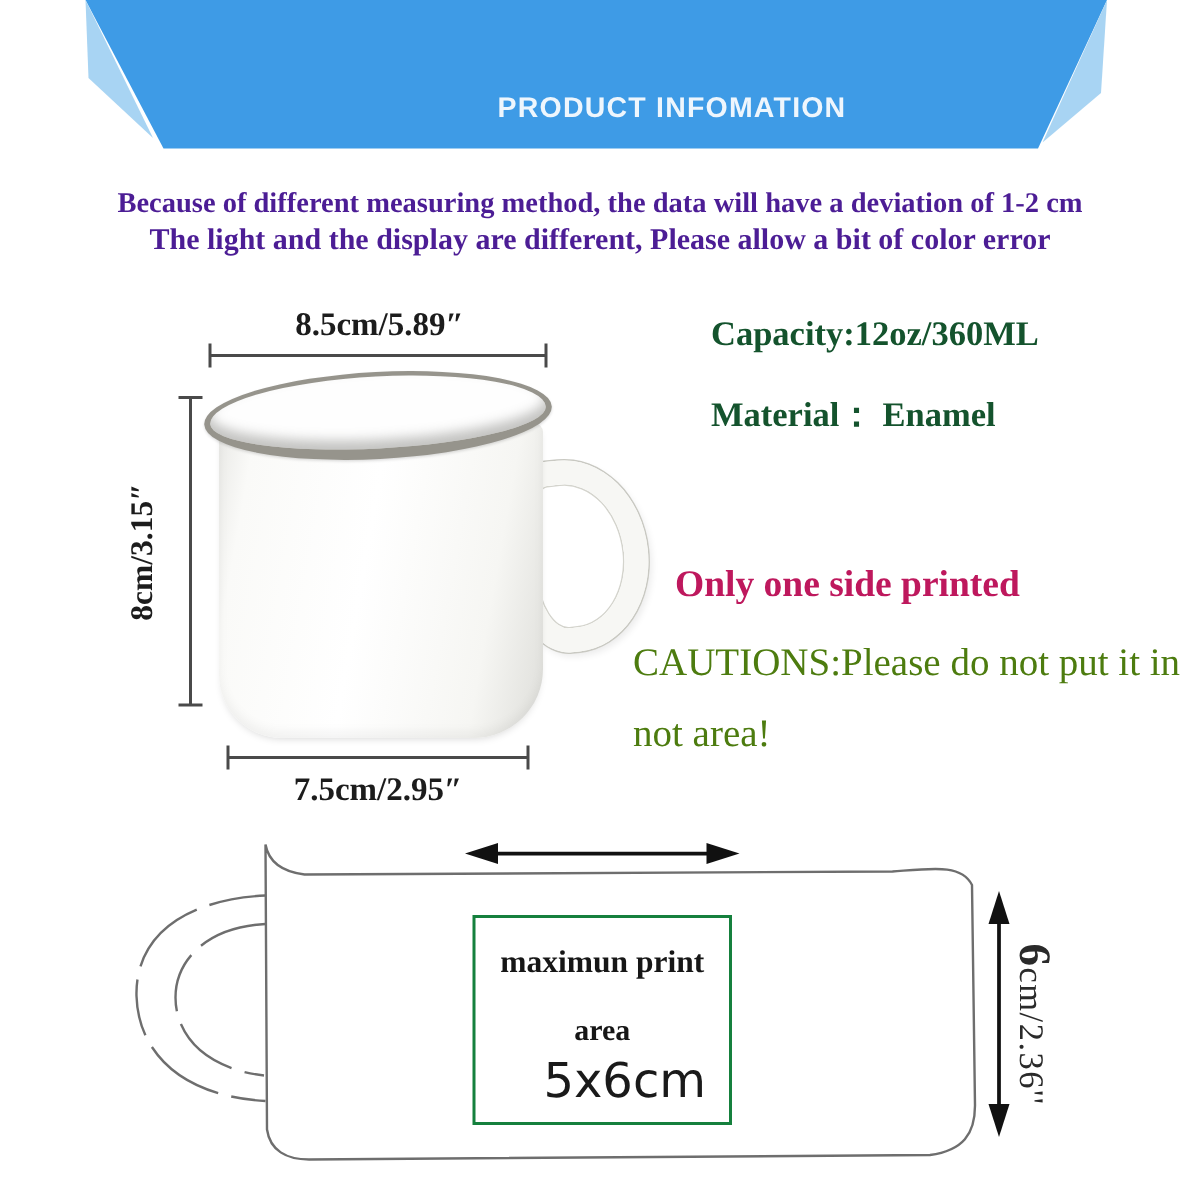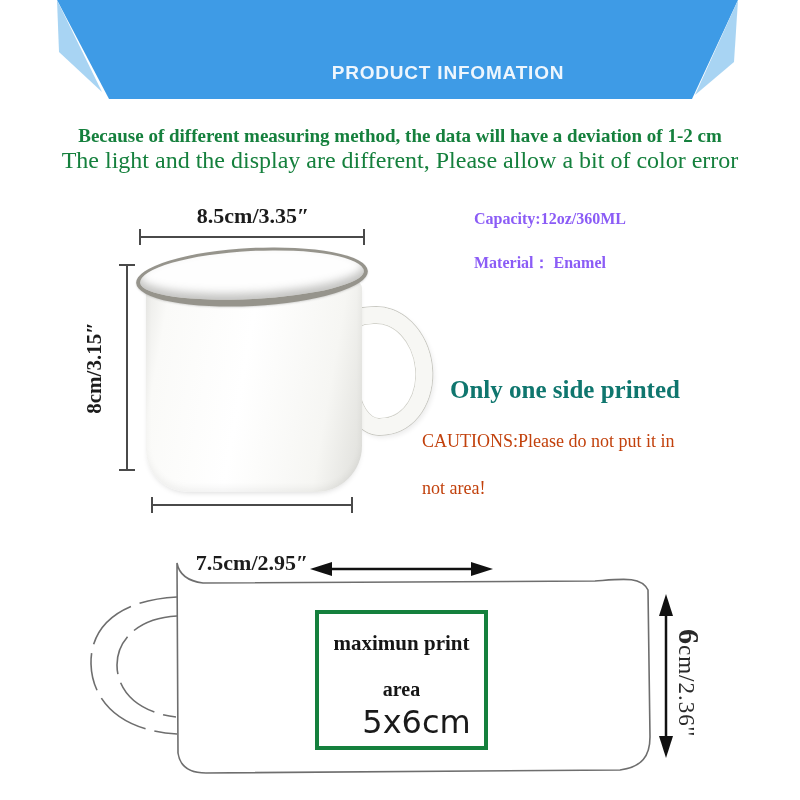--- a/index.html
+++ b/index.html
@@ -10,65 +10,65 @@
   svg.art { position:absolute; left:0; top:0; width:800px; height:800px; z-index:0; }
 
   .abs { position:absolute; z-index:2; }
 
   
   .banner-title { left:0; top:62px; width:800px; text-align:center;
                   font-family:"Liberation Sans", sans-serif; font-weight:bold;
                   font-size:19px; letter-spacing:.8px; color:#eef6fd;margin-left:48px; }
 
   
-  .disclaimer { left:0; top:124px; width:800px; text-align:center; color:#15803d; }
+  .disclaimer { left:0; top:124px; width:800px; text-align:center; color:#4c1d95; }
   .disclaimer .l1 { font-weight:bold; font-size:19px; line-height:24px; }
-  .disclaimer .l2 { font-weight:normal; font-size:24px; line-height:25px; }
+  .disclaimer .l2 { font-weight:bold; font-size:20px; line-height:25px; }
 
   
   .dim { font-weight:bold; color:#1c1c1c; }
   .dim-top    { left:140px; top:203px; width:226px; text-align:center; font-size:22px; }
-  .dim-bottom { left:152px; top:513px; width:200px; text-align:center; font-size:22px;margin-top:37px; }
+  .dim-bottom { left:152px; top:513px; width:200px; text-align:center; font-size:22px; }
   .dim-left   { left:-3px; top:353px; width:200px; height:30px; text-align:center;
                 font-size:21px; transform:rotate(-90deg); }
   .dim-right  { left:589px; top:666px; width:200px; height:34px; text-align:center;
                 font-weight:normal; color:#2a2a2a; transform:rotate(90deg);
                 letter-spacing:1px; font-size:23px; }
   .dim-right .big { font-size:30px; font-weight:bold; }
   .dim-5cm { left:312px; top:537px; width:200px; text-align:center; font-size:23px;
              color:#111; font-weight:bold; }
   .dim-5cm .big { font-size:30px; }
 
   
-  .specs { left:474px; top:210px; font-weight:bold; font-size:16px; color:#8b5cf6; }
+  .specs { left:474px; top:210px; font-weight:bold; font-size:23px; color:#14532d; }
   .specs .material { margin-top:25px; }
 
   
-  .caution-head { left:450px; top:376px; font-weight:bold; font-size:25px; color:#0f766e; }
-  .caution-body { left:422px; top:418px; font-size:18px; color:#c2410c; line-height:47px; }
+  .caution-head { left:450px; top:376px; font-weight:bold; font-size:25px; color:#be185d; }
+  .caution-body { left:422px; top:418px; font-size:26px; color:#4d7c0f; line-height:47px; }
 
   
   .mug { position:absolute; left:136px; top:248px; width:310px; height:250px; z-index:1; }
   .mug-handle { position:absolute; left:204px; top:58px; width:92px; height:128px;
                 border:16px solid #f7f7f4;
                 border-radius:34% 62% 60% 40% / 46% 54% 52% 44%;
                 transform:rotate(-6deg);
                 box-shadow:0 0 0 1px #c9c9c2, inset 0 0 0 1px #d4d4cd, 2px 3px 5px rgba(0,0,0,.08); }
   .mug-body { position:absolute; left:10px; top:34px; width:216px; height:210px;
               background:linear-gradient(100deg,#e9e9e6 0%,#fafaf8 10%,#ffffff 45%,#f6f6f3 80%,#e2e2de 97%);
               border-radius:6px 6px 46px 42px;
               box-shadow:inset 0 -4px 7px rgba(0,0,0,.05), 0 3px 6px -3px rgba(0,0,0,.18); }
   .mug-rim { position:absolute; left:0; top:0; width:232px; height:58px; background:#fefefe;
              border-radius:50%; border:4px solid #96948c; border-top-width:3px; border-bottom-width:7px;
              transform:rotate(-3deg);
              box-shadow:inset 0 -6px 8px rgba(100,100,95,.38), 0 1px 2px rgba(0,0,0,.14); }
 
   
   .print-box { left:315px; top:610px; width:173px; height:140px; background:#fff;
-               border:4px solid #15803d; text-align:center; color:#161616; }
+               border:2px solid #15803d; text-align:center; color:#161616; }
   .print-box .pl1 { margin-top:17px; font-weight:bold; font-size:21px; }
   .print-box .pl2 { margin-top:22px; font-weight:bold; font-size:20px; }
   .print-box .pl3 { margin-top:2px; font-family:"DejaVu Sans", sans-serif;
                     font-size:32px; color:#1a1a1a;margin-left:30px; }
 </style>
 </head>
 <body>
 
 <div class="page">
 
@@ -114,21 +114,21 @@
     <path d="M 177,616 C 138,618 117,640 117,665 C 117,692 140,713 176,717" fill="none" stroke="#6e6e6e" stroke-width="1.6" stroke-dasharray="46 9 40 9"></path>
   </svg>
 
   <div class="abs banner-title">PRODUCT INFOMATION</div>
 
   <div class="abs disclaimer">
     <div class="l1">Because of different measuring method,  the data will have a deviation of 1-2 cm</div>
     <div class="l2">The light and the display are different, Please allow a bit of color error</div>
   </div>
 
-  <div class="abs dim dim-top">8.5cm/3.35″</div>
+  <div class="abs dim dim-top">8.5cm/5.89″</div>
   <div class="abs dim dim-left">8cm/3.15″</div>
   <div class="abs dim dim-bottom">7.5cm/2.95″</div>
 
   <div class="abs specs">
     <div class="capacity">Capacity:12oz/360ML</div>
     <div class="material">Material：  Enamel</div>
   </div>
 
   <div class="abs caution-head">Only one side  printed</div>
   <div class="abs caution-body">

